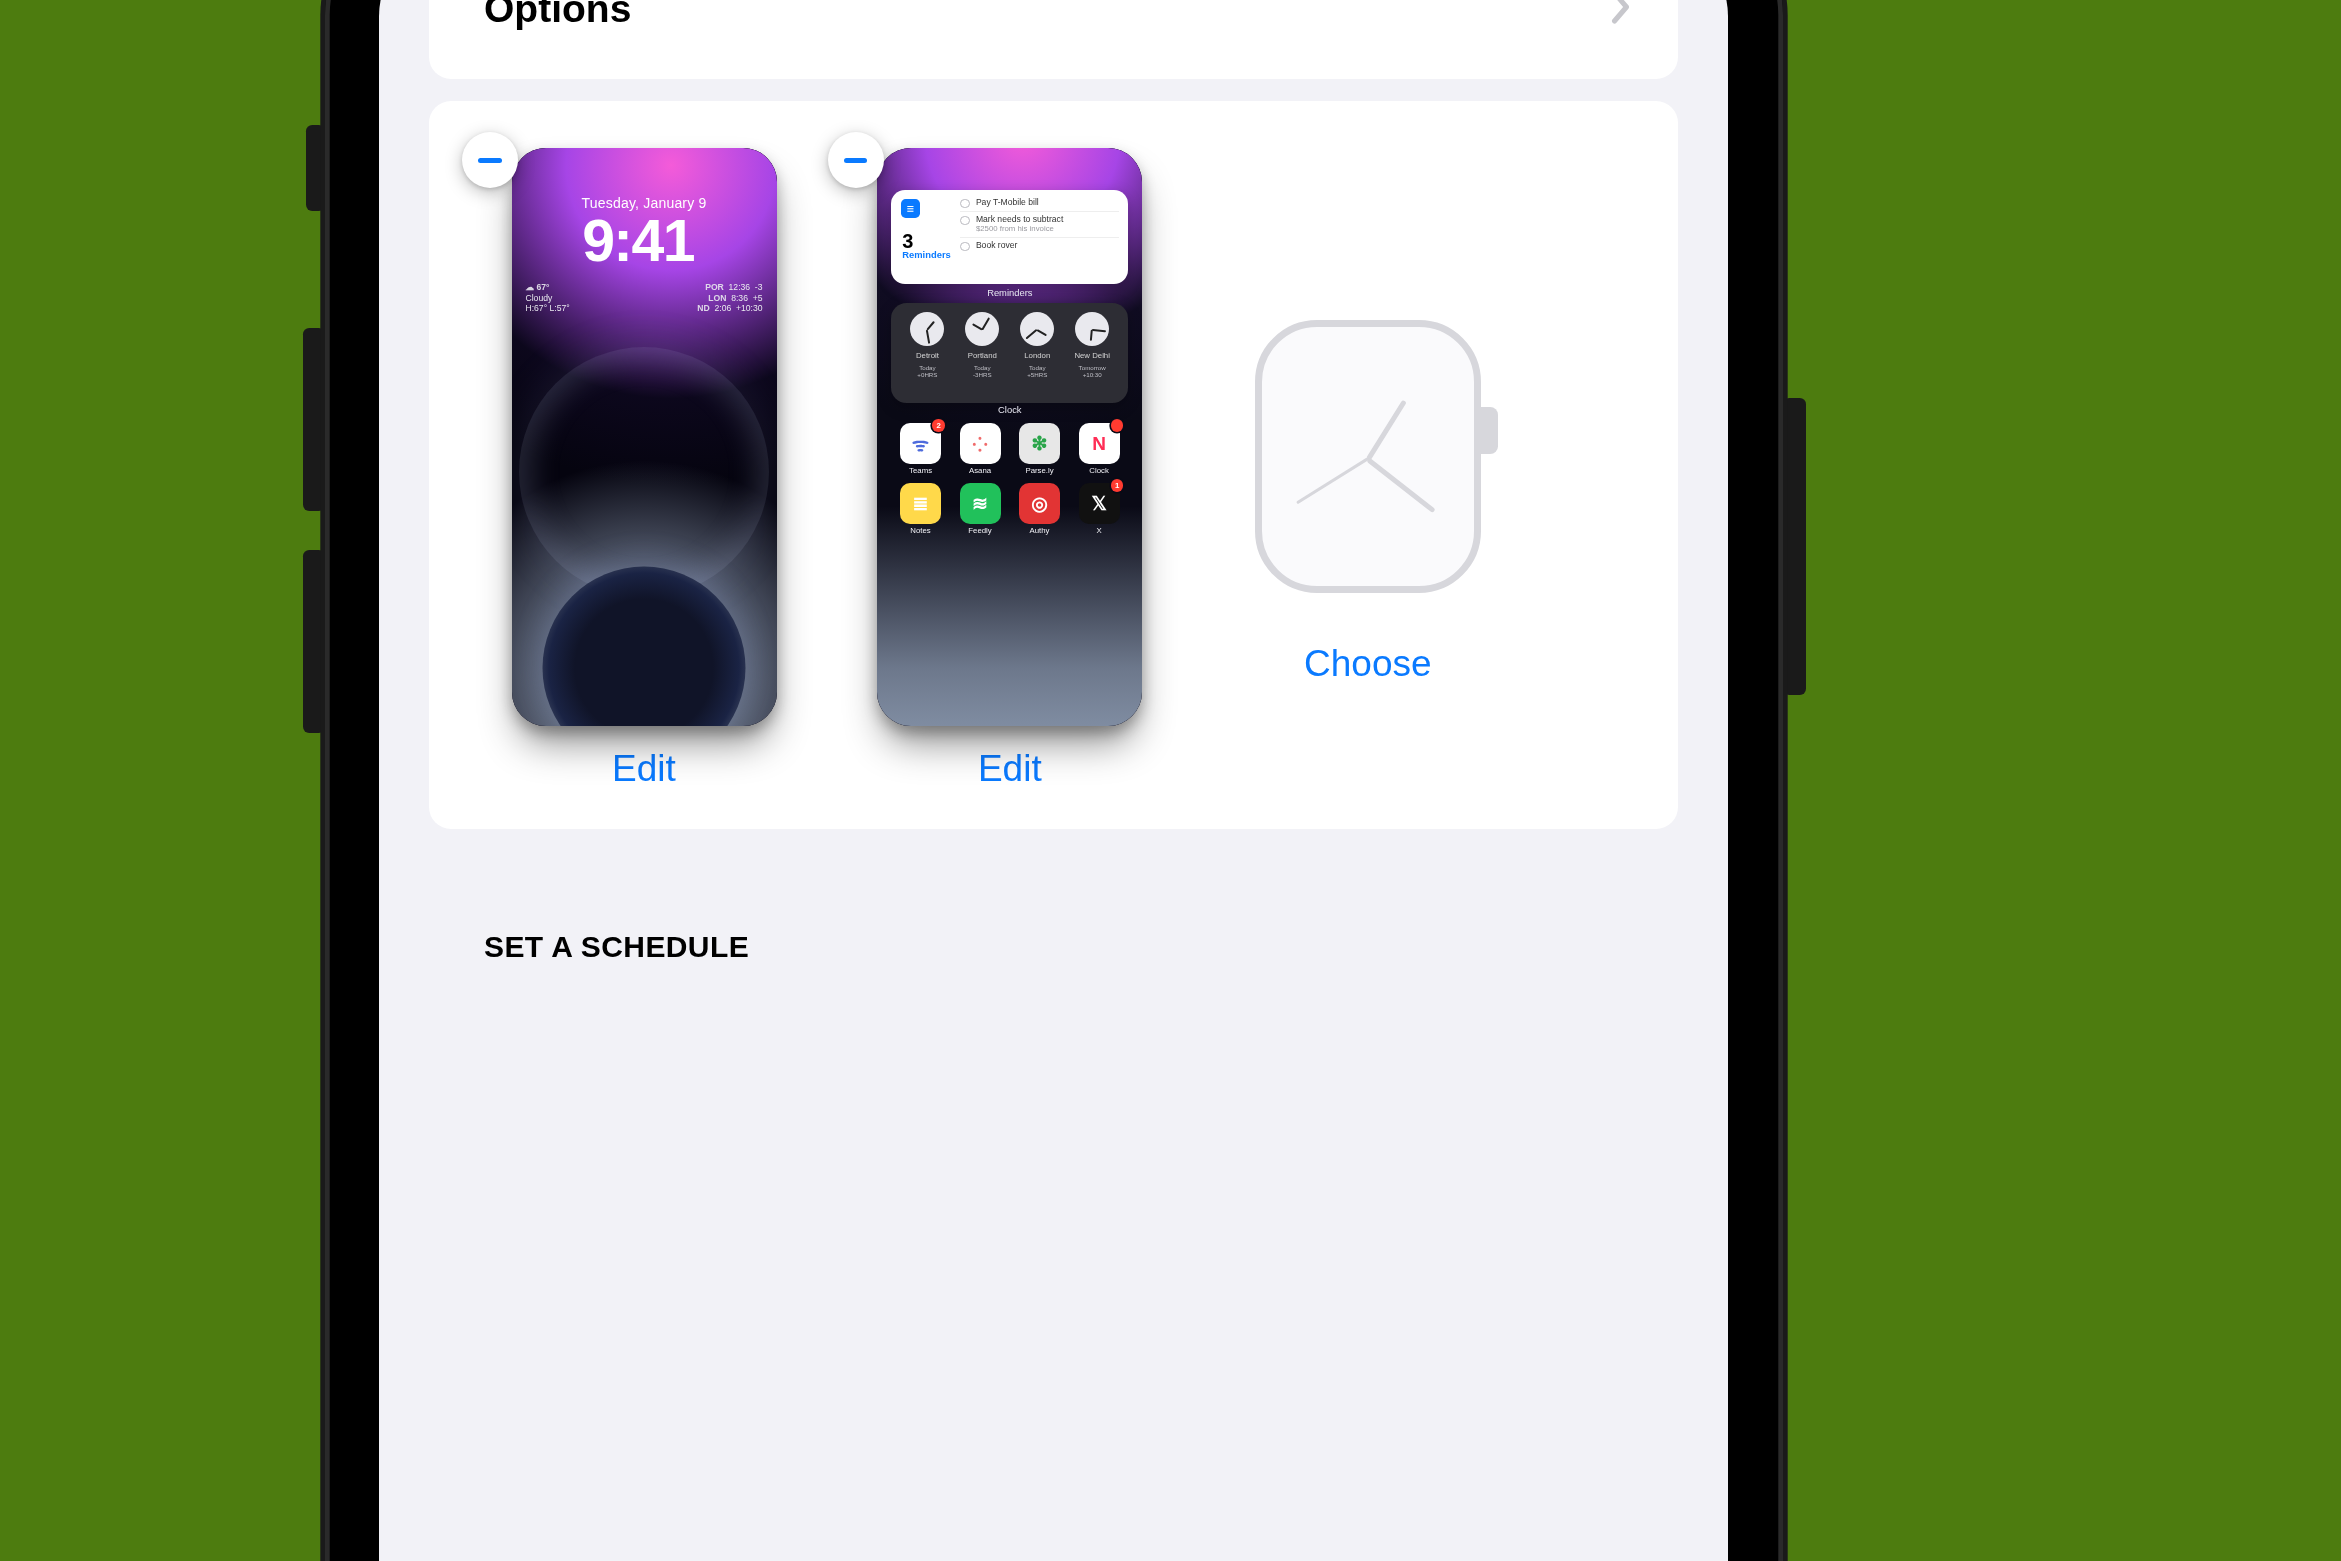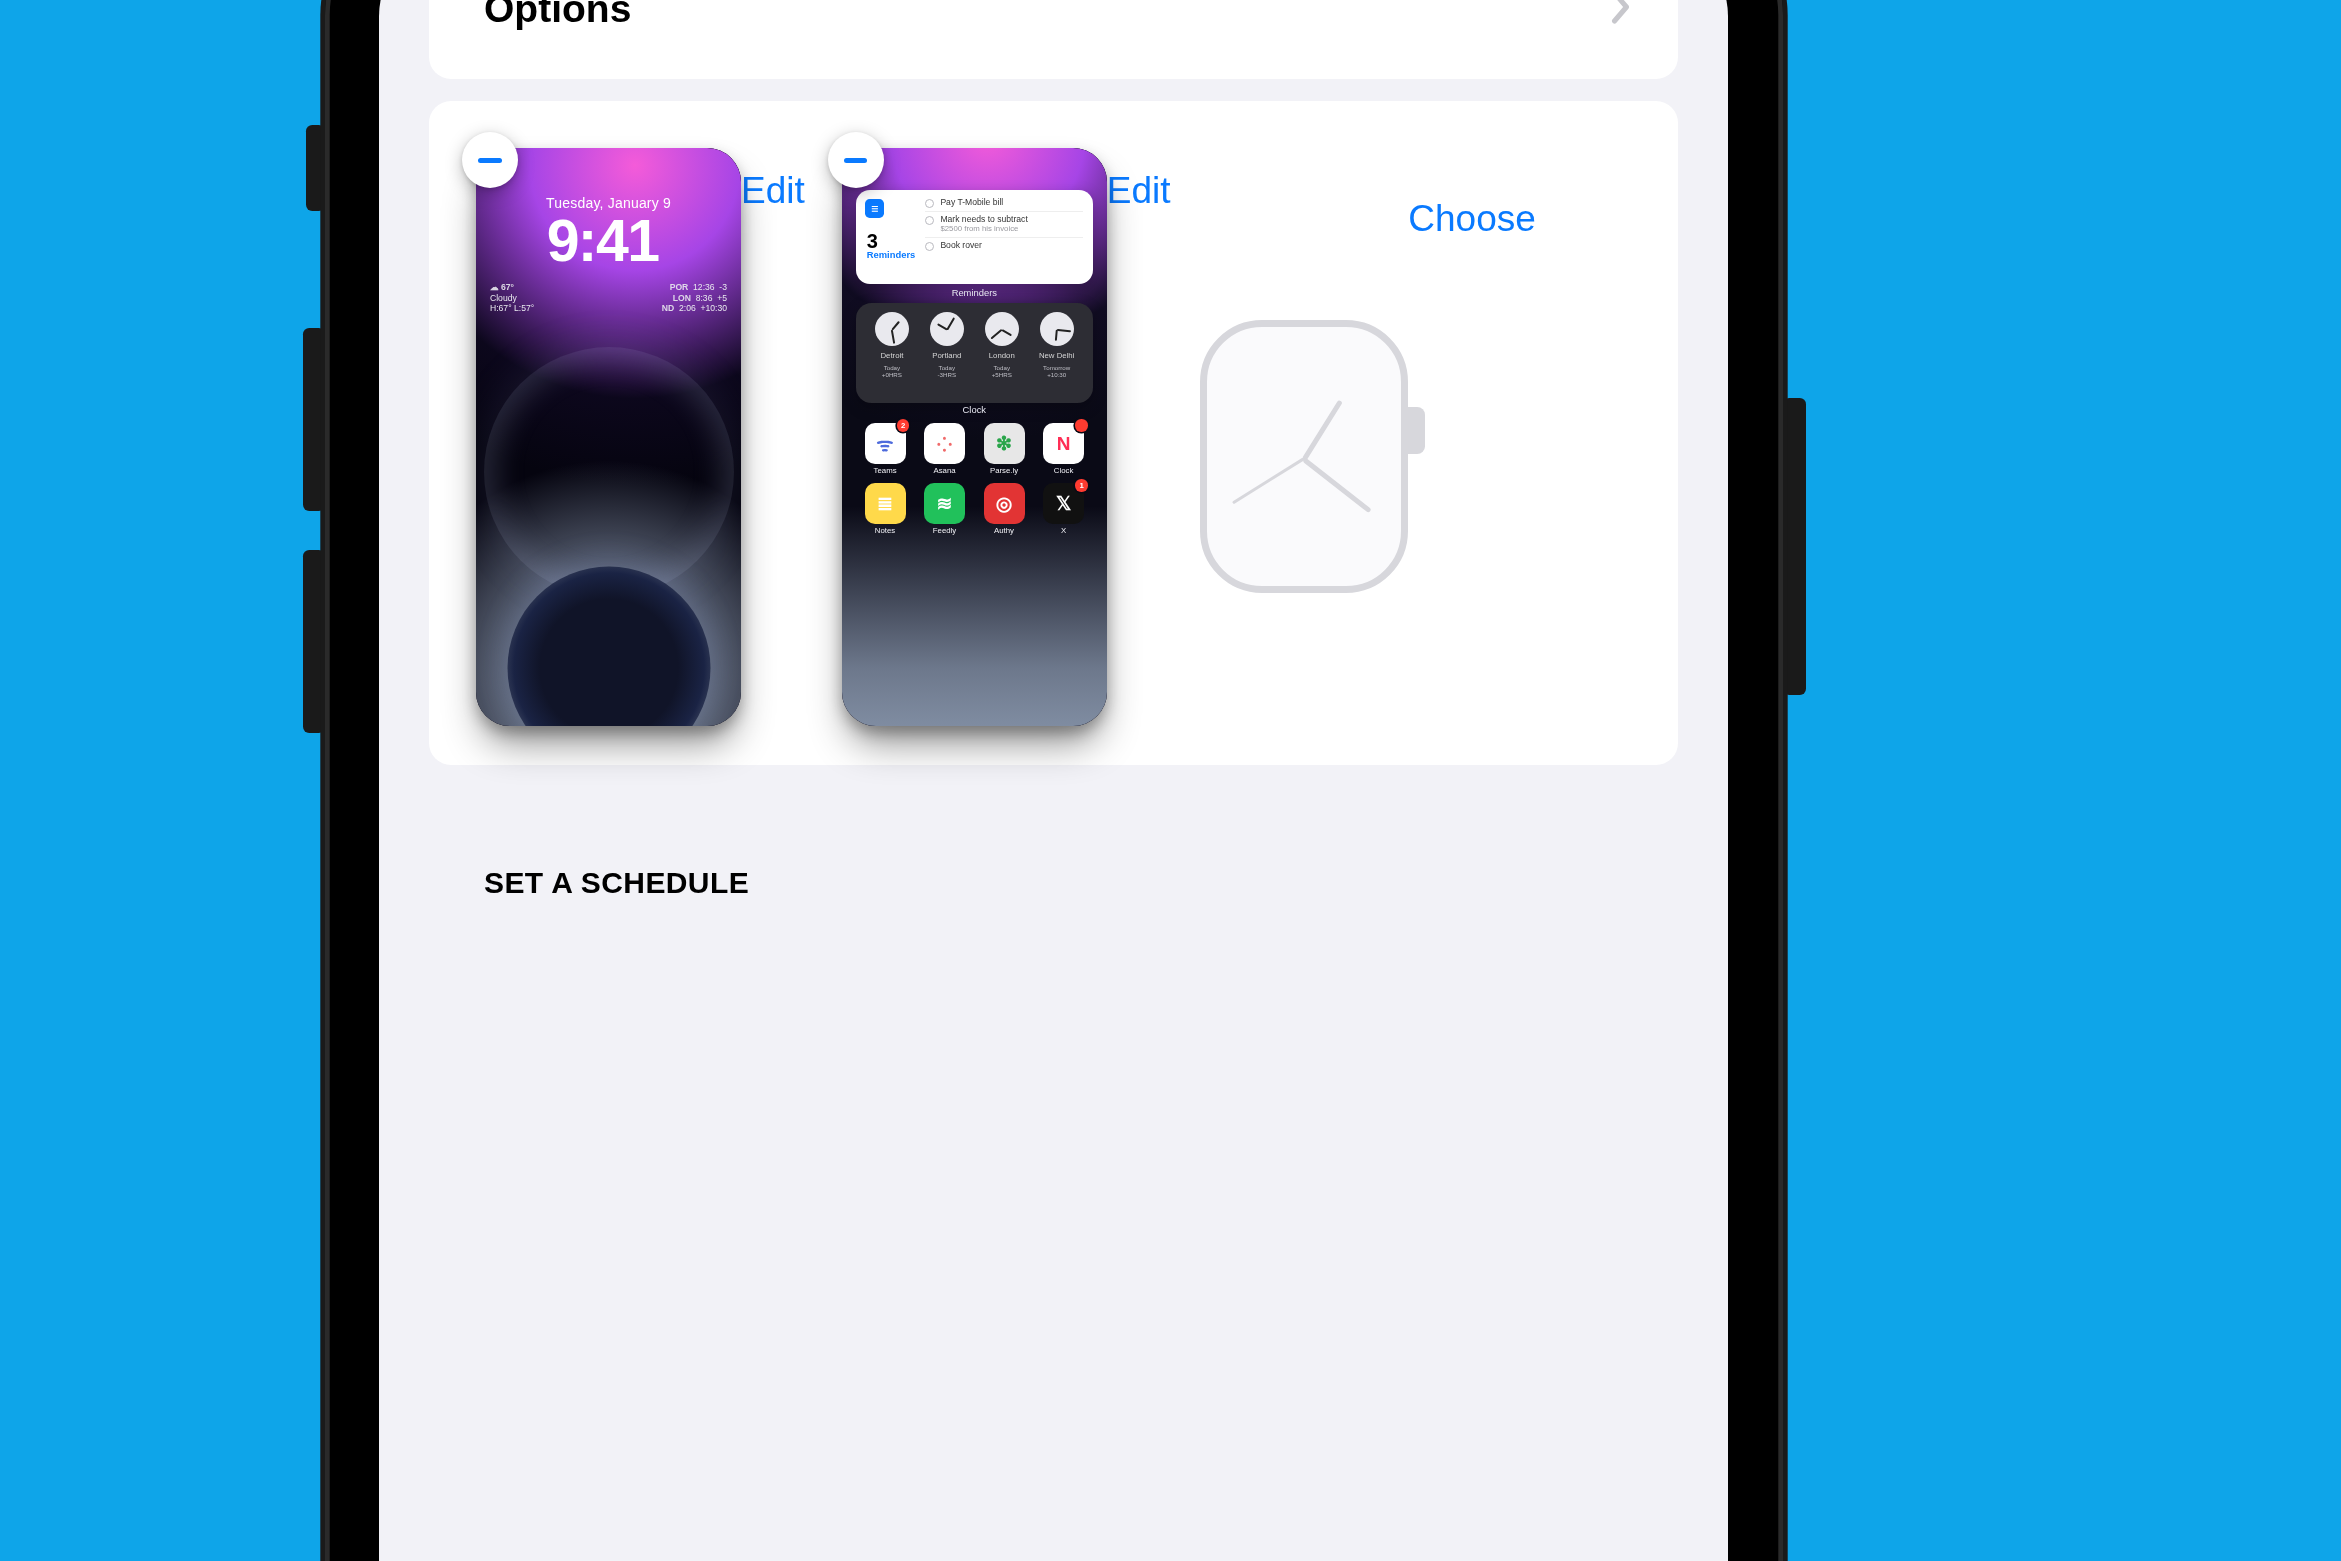--- a/index.html
+++ b/index.html
@@ -9,21 +9,21 @@
     background: #5c7a95;
     display: flex;
     align-items: flex-start;
     justify-content: center;
     overflow: hidden;
   }
   .stage {
     width: 2342px;
     height: 1561px;
     position: relative;
-    background: #0ea5e9;
+    background: #4d7c0f;
     transform-origin: top left;
   }
   .phone-frame {
     position: absolute;
     top: -94px;
     left: 325px;
     width: 1458px;
     height: 1796px;
     background: #000;
     border-radius: 109px;
@@ -88,21 +88,22 @@
   }
   .customize-card {
     margin-top: 22px;
     padding: 47px 31px 39px 47px;
     display: flex;
     gap: 22px;
     align-items: flex-start;
   }
   .col {
     display: flex;
-    flex-direction: row;
+    flex-direction: column;
+    align-items: center;
     width: 336px;
     position: relative;
   }
   .preview {
     width: 265px;
     height: 578px;
     border-radius: 34px;
     background: #0a0620;
     position: relative;
     overflow: hidden;

